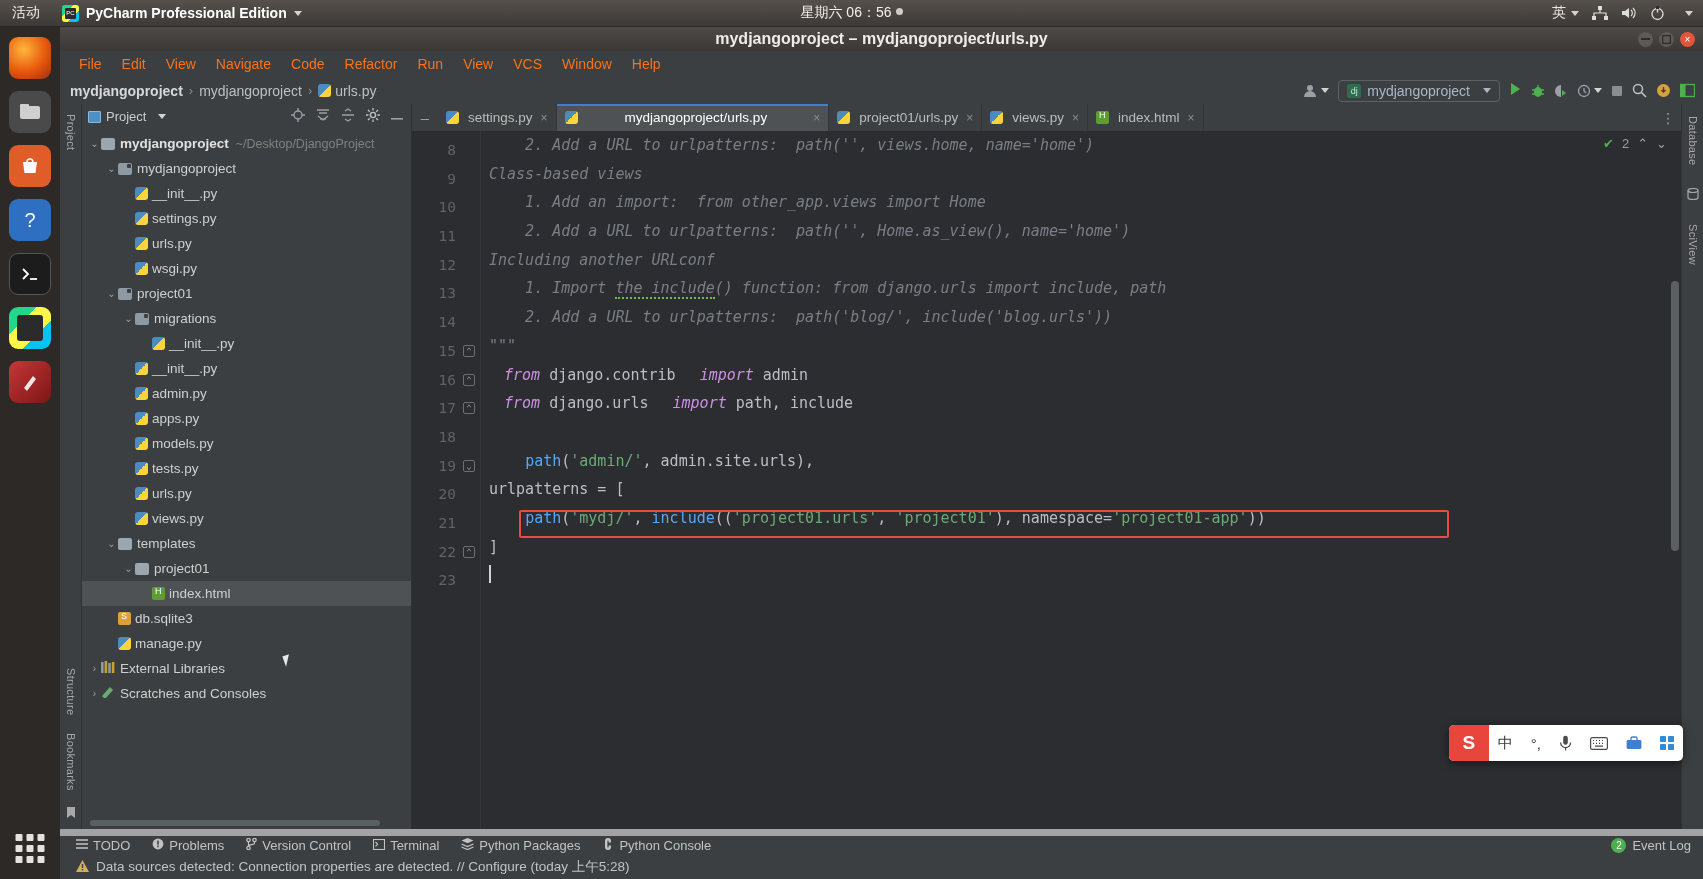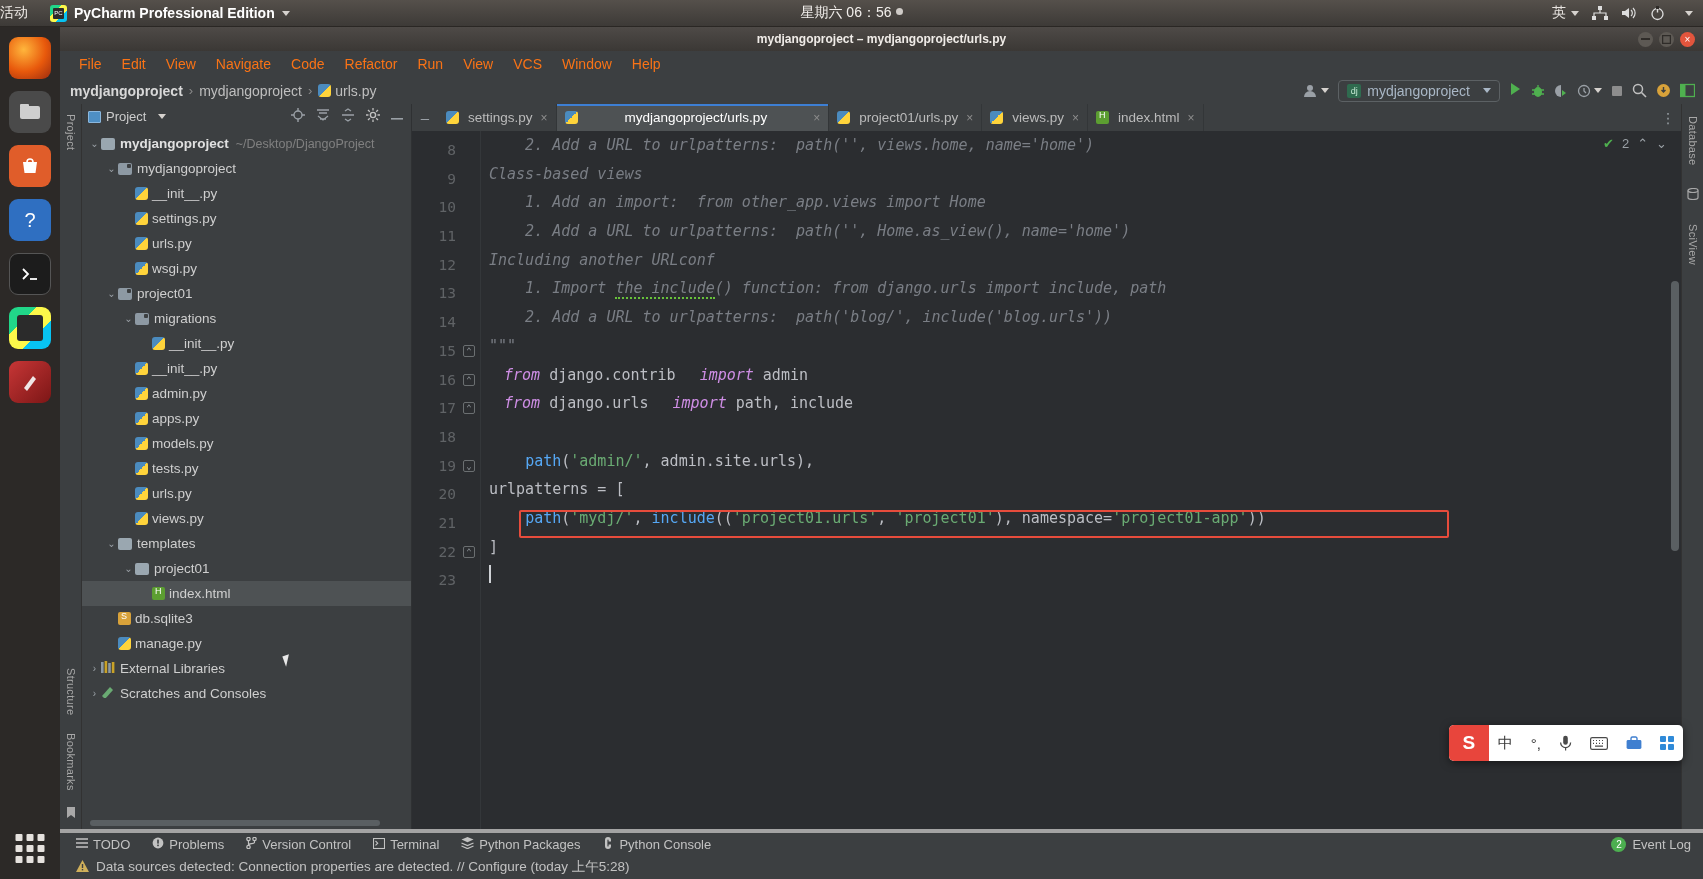--- a/index.html
+++ b/index.html
@@ -13,21 +13,21 @@
   }
   
   .unity-panel {
     position: absolute; top: 0; left: 0; width: 1703px; height: 27px;
     background: linear-gradient(to bottom, #55504b, #3d3a37);
     display: flex; align-items: center;
     font-size: 14px; color: #ffffff;
     border-bottom: 1px solid #2a2724;
     z-index: 50;
   }
-  .unity-activities { margin-left: 0; font-size: 14px; color: #f0ece8; }
+  .unity-activities { margin-left: 12px; font-size: 14px; color: #f0ece8; }
   .unity-appicon {
     width: 17px; height: 17px; margin-left: 22px; margin-right: 7px;
     background: linear-gradient(135deg,#21d789 0%,#21d789 33%,#fcf84a 33%,#fcf84a 66%,#07c3f2 66%,#07c3f2 100%);
     border-radius: 3px; position: relative;
   }
   .unity-appicon::after {
     content: "PC"; position: absolute; inset: 3px;
     background: #2b2b2b; color: #fff; font-size: 6px;
     display: flex; align-items: center; justify-content: center;
     border-radius: 1px;
@@ -83,21 +83,21 @@
   .ide {
     position: absolute; top: 27px; left: 60px;
     width: 1643px; height: 852px;
     background: #3c3f41; display: flex; flex-direction: column;
   }
   .ide-titlebar {
     height: 24px; background: linear-gradient(to bottom, #4e4a47, #3b3835);
     display: flex; align-items: center; justify-content: center;
     position: relative; flex: 0 0 24px;
   }
-  .ide-title { font-size: 12px; font-weight: bold; color: #f0ece8; }
+  .ide-title { font-size: 16px; font-weight: bold; color: #f0ece8; }
   .win-btns { position: absolute; right: 8px; display: flex; gap: 6px; align-items:center;}
   .win-btn {
     width: 15px; height: 15px; border-radius: 50%;
     display: flex; align-items: center; justify-content: center;
     font-size: 10px; color: #3a3733;
   }
   .win-min { background: #5d5954; }
   .win-max { background: #5d5954; }
   .win-close { background: #e2553d; color: #fff; }
 
@@ -296,21 +296,21 @@
   .ime-item {
     padding: 0 9px; font-size: 15px; color: #3a3a3a;
     display: flex; align-items: center; height: 100%;
   }
   .ime-grid { display: grid; grid-template-columns: repeat(2,6px); gap: 2px; }
   .ime-grid i { width:6px;height:6px;background:#2f8ad8;display:block;border-radius:1px;}
 
   
   .toolbar-bottom {
     height: 26px; background: #3c3f41; display: flex; align-items: center;
-    gap: 22px; padding-left: 16px; flex: 0 0 26px; border-top: 4px solid #a3a3a3;
+    gap: 22px; padding-left: 16px; flex: 0 0 26px; border-top: 7px solid #a3a3a3;
     font-size: 13px; color: #c2c2c2;
   }
   .tw { display: flex; align-items: center; gap: 5px; }
   .tw-right { margin-left: auto; margin-right: 12px; display: flex; align-items: center; gap: 6px; }
   .evt-badge {
     width: 15px; height: 15px; border-radius: 50%; background: #4caf50;
     color: #fff; font-size: 10px; display: flex; align-items: center; justify-content: center;
   }
   
   .notif {

